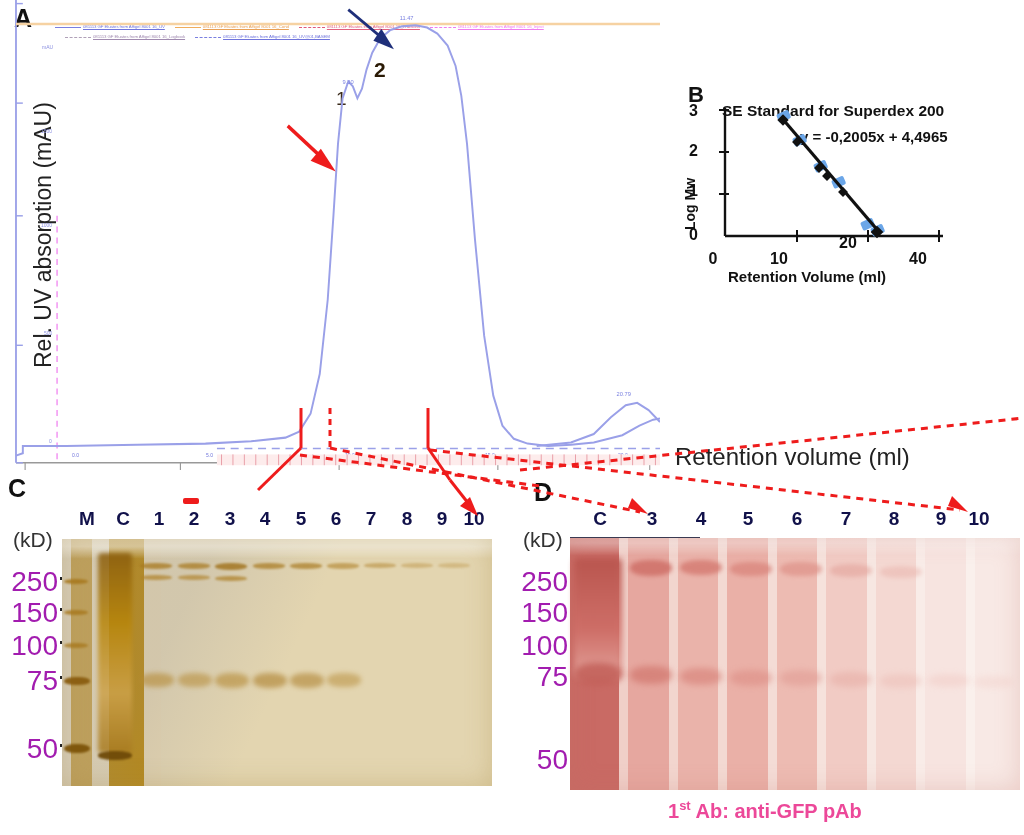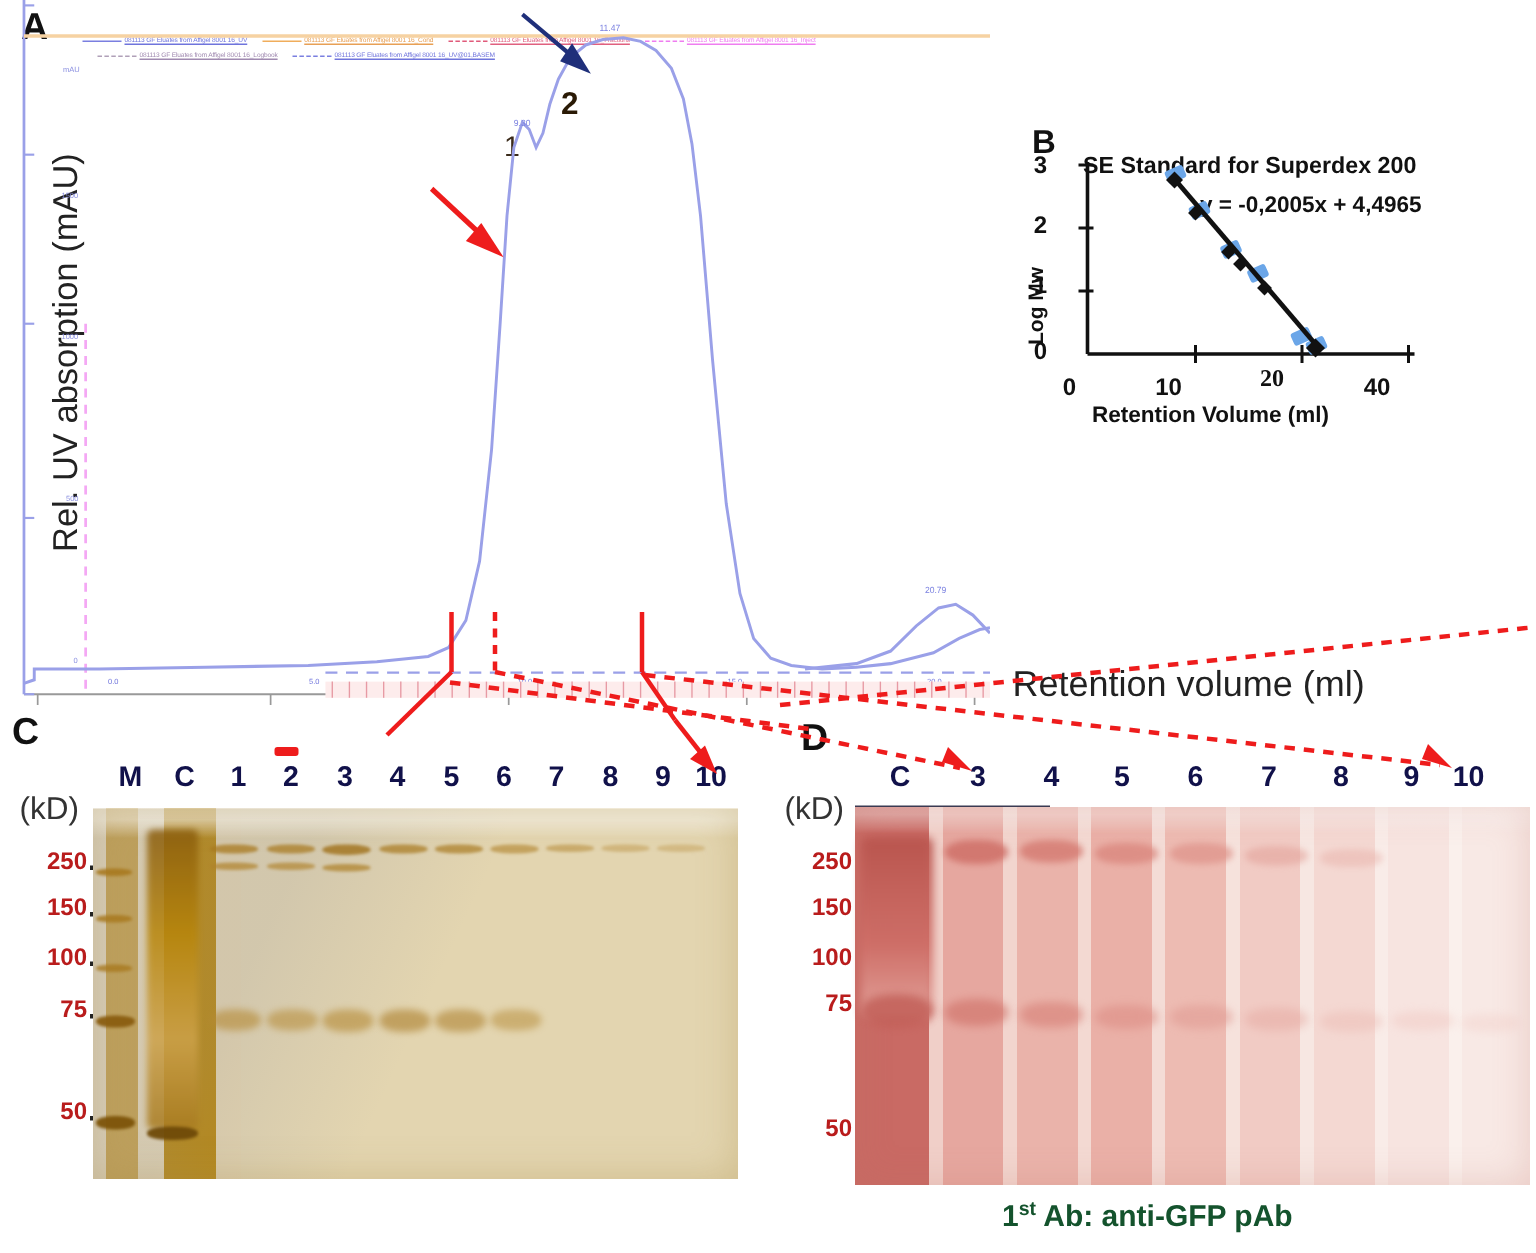--- a/index.html
+++ b/index.html
@@ -49,21 +49,21 @@
             transform:rotate(-90deg);transform-origin:0 0;white-space:nowrap;}
   #b-xlabel{position:absolute;left:68px;top:188px;font-size:15px;font-weight:bold;color:#111;white-space:nowrap;}
   .b-ytick{position:absolute;font-size:16px;font-weight:bold;color:#111;text-align:right;width:16px;}
   .b-xtick{position:absolute;font-size:16px;font-weight:bold;color:#111;text-align:center;width:26px;}
 
   
   #panelC{position:absolute;left:0;top:470px;width:512px;height:365px;}
   #panelC .letter{left:8px;top:4px;}
   #c-kd{position:absolute;left:13px;top:528px;font-size:21px;color:#333;}
   .lane-lab{position:absolute;font-size:19px;font-weight:bold;color:#11114a;text-align:center;width:26px;}
-  .mw-lab{position:absolute;font-size:16px;font-weight:bold;color:#b91c1c;text-align:right;width:58px;}
+  .mw-lab{position:absolute;font-size:28px;font-weight:normal;color:#a21caf;text-align:right;width:58px;}
   .mw-tick{position:absolute;width:11px;height:2.5px;background:#222;}
 
   #c-gel{position:absolute;left:62px;top:539px;width:430px;height:247px;
          background:
            linear-gradient(180deg, rgba(255,255,255,.55) 0 3%, rgba(0,0,0,0) 8%),
            linear-gradient(115deg, rgba(150,150,160,.22) 0 28%, rgba(150,150,160,0) 52%),
            linear-gradient(90deg,
              #e8dcc0 0 2%, #c8a24a 2% 7%, #e6d8b6 7% 11%,
              #b8860b 11% 19%, #e4d4ae 19% 23%,
              #e3d5b0 23% 100%),
@@ -84,21 +84,21 @@
               #eab3aa 24% 33%, #f3d9d2 33% 35%,
               #eab0a7 35% 44%, #f4dcd6 44% 46%,
               #edbbb2 46% 55%, #f6e2dc 55% 57%,
               #f1cbc4 57% 66%, #f7e7e2 66% 68%,
               #f4d8d2 68% 77%, #f9ece8 77% 79%,
               #f7e4e0 79% 88%, #faf0ec 88% 90%,
               #f8e9e5 90% 100%),
             #f8eae6;
           box-shadow:inset 0 0 24px rgba(190,110,100,.25);}
   #d-topline{position:absolute;left:570px;top:537px;width:130px;height:3px;background:#3a3a52;}
-  #d-caption{position:absolute;left:668px;top:798px;font-size:20px;font-weight:bold;color:#14532d;white-space:nowrap;}
+  #d-caption{position:absolute;left:668px;top:798px;font-size:20px;font-weight:bold;color:#ec4899;white-space:nowrap;}
   #d-caption sup{font-size:13px;}
 
   
   #connectors{position:absolute;left:0;top:0;width:1024px;height:835px;pointer-events:none;}
 </style>
 </head>
 <body>
 
 <div class="fig">
 
@@ -262,21 +262,21 @@
     <div id="b-ylabel">Log Mw</div>
     <div id="b-xlabel">Retention Volume (ml)</div>
 
     <div class="b-ytick" style="left:22px;top:22px;">3</div>
     <div class="b-ytick" style="left:22px;top:62px;">2</div>
     <div class="b-ytick" style="left:22px;top:102px;">1</div>
     <div class="b-ytick" style="left:22px;top:146px;">0</div>
 
     <div class="b-xtick" style="left:40px;top:170px;">0</div>
     <div class="b-xtick" style="left:106px;top:170px;">10</div>
-    <div class="b-xtick" style="left:175px;top:164px;font-family:Liberation Serif, serif;">20</div>
+    <div class="b-xtick" style="left:175px;top:154px;">20</div>
     <div class="b-xtick" style="left:245px;top:170px;">40</div>
 
     <svg id="b-plot" viewBox="0 0 230 140" preserveAspectRatio="none">
 
       <line x1="10" y1="0" x2="10" y2="128" stroke="#111" stroke-width="2.4"></line>
       <line x1="10" y1="128" x2="228" y2="128" stroke="#111" stroke-width="2.4"></line>
       <g stroke="#111" stroke-width="2">
         <line x1="4" y1="2" x2="14" y2="2"></line>
         <line x1="4" y1="44" x2="14" y2="44"></line>
         <line x1="4" y1="86" x2="14" y2="86"></line>

